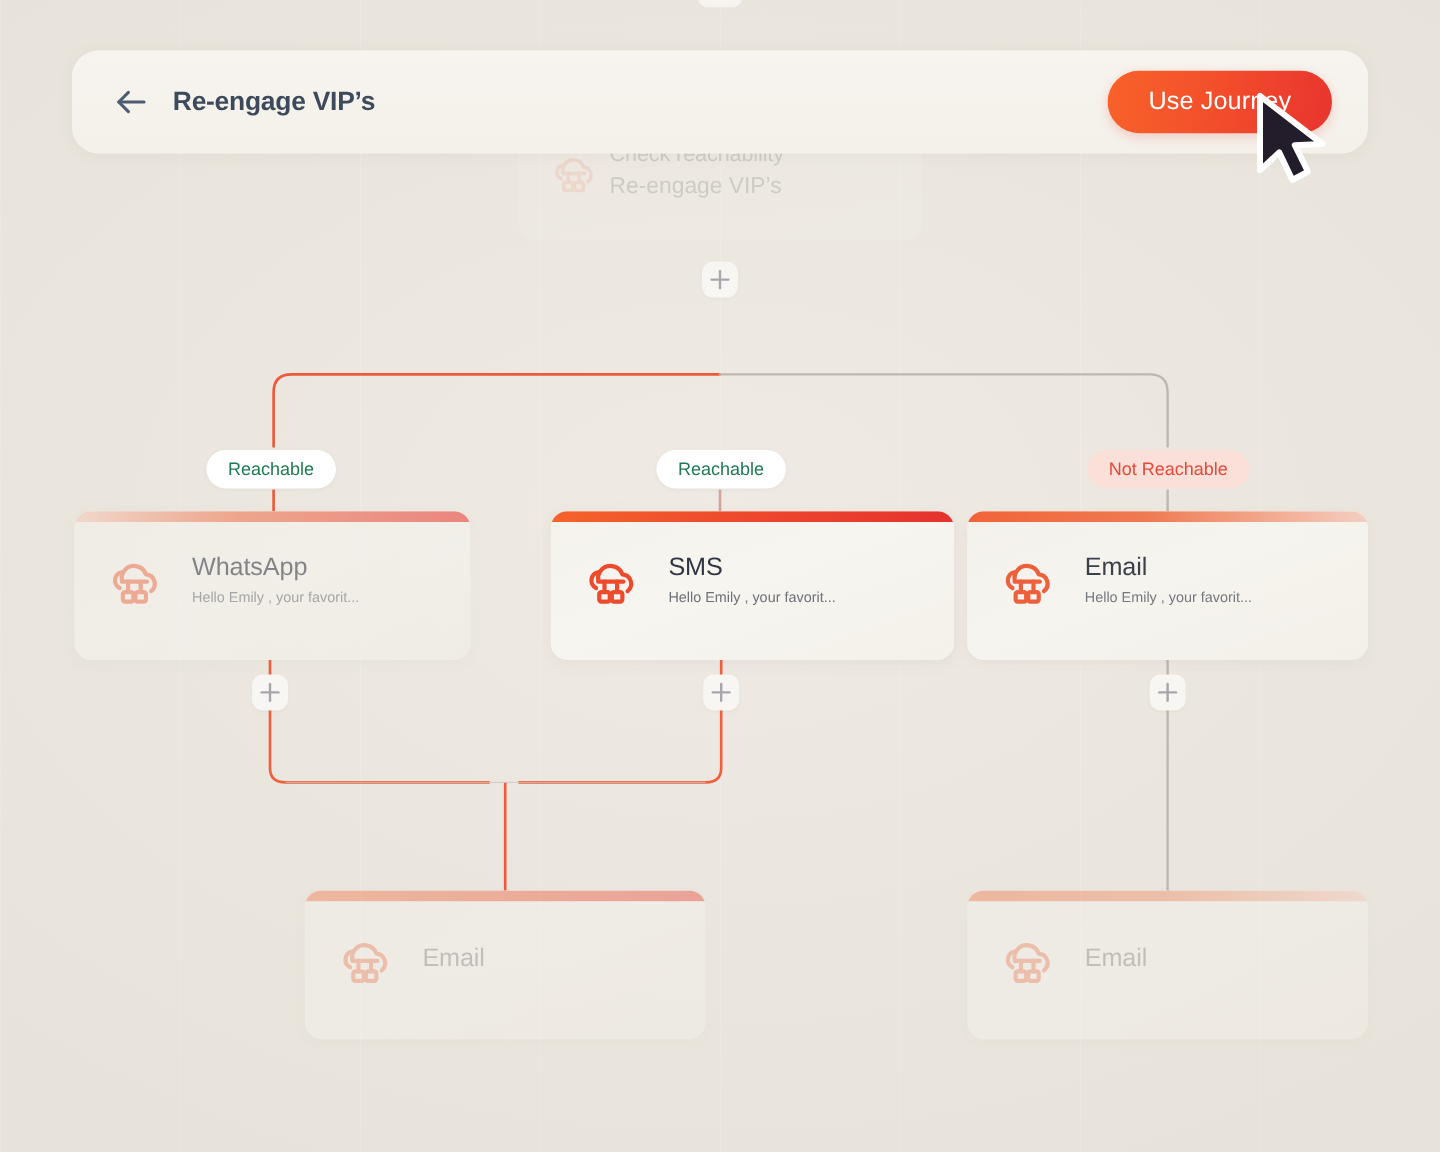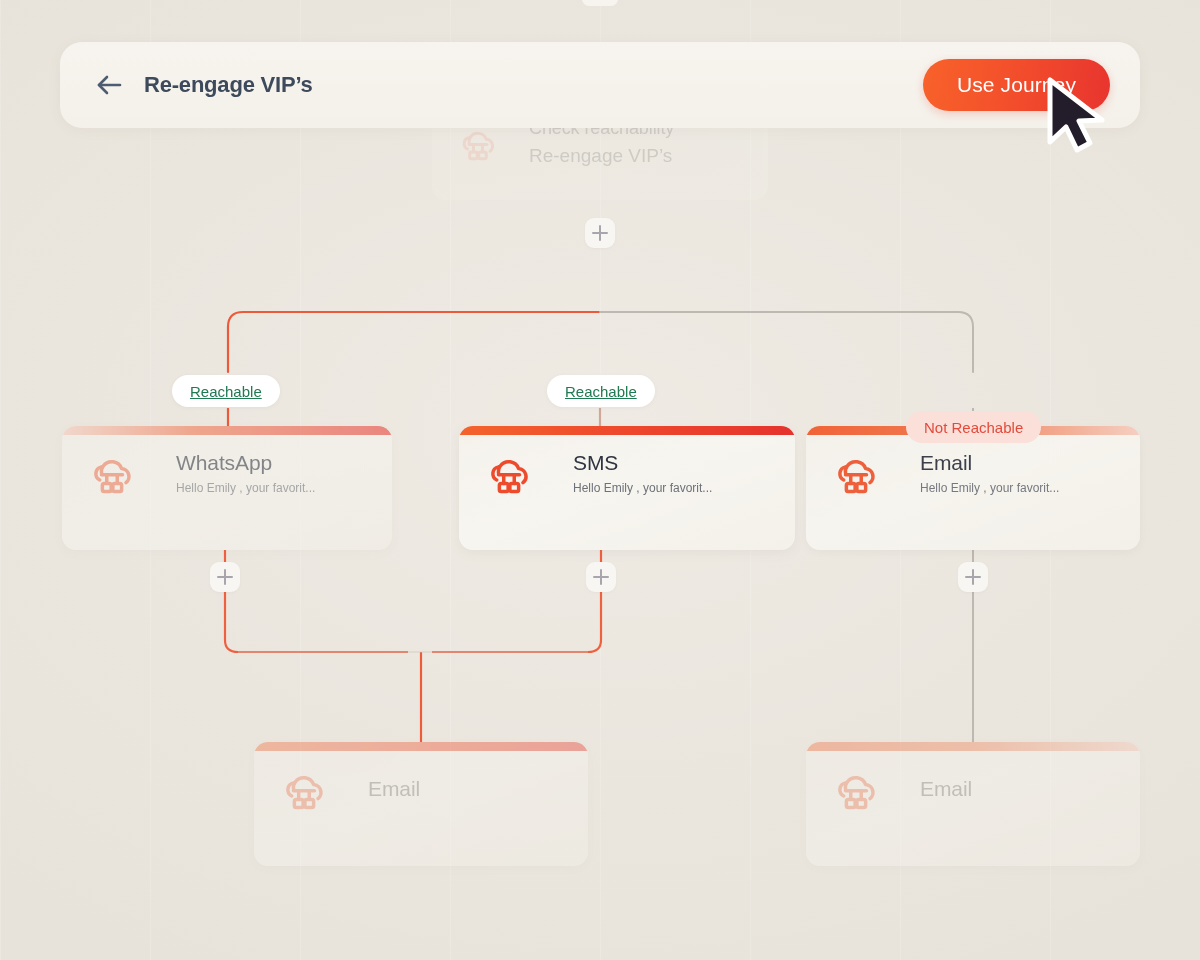--- a/index.html
+++ b/index.html
@@ -102,22 +102,22 @@
     border-radius: 14px;
     overflow: hidden;
     background: linear-gradient(160deg, #f5f2ec 0%, #f7f5f0 45%, #f4f1ea 100%);
     box-shadow: 0 3px 12px rgba(120,100,80,0.07);
     z-index: 20;
   }
   .node-bar { height: 9px; width: 100%; }
   .node-body {
     display: flex;
     align-items: center;
-    padding: 10px 20px 20px 22px;
-    gap: 36px;
+    padding: 20px 20px 20px 22px;
+    gap: 20px;
   }
   .node-icon { flex: 0 0 auto; width: 56px; height: 56px; }
   .node-text { display: flex; flex-direction: column; gap: 6px; min-width: 0; }
   .node-title {
     font-size: 21px;
     color: #2e3440;
     letter-spacing: -0.1px;
     white-space: nowrap;
   }
   .node-sub {
@@ -127,21 +127,21 @@
   }
 
   
   #node-root {
     left: 432px; top: 108px; width: 336px; height: 92px;
     opacity: 0.30;
     z-index: 10;
     box-shadow: none;
     background: linear-gradient(160deg, #f2eee7 0%, #f4f1ea 100%);
   }
-  #node-root .node-body { padding: 10px 20px 10px 22px; gap: 27px; }
+  #node-root .node-body { padding: 10px 20px 10px 22px; gap: 6px; }
   #node-root .node-icon { width: 48px; height: 48px; }
   #node-root .node-title { font-size: 18px; color: #8d8c88; }
   #node-root .node-sub { font-size: 19px; color: #8d8c88; }
 
   
   #node-whatsapp { left: 62px;  top: 426px; width: 330px; height: 124px; opacity: 0.55; }
   #node-sms      { left: 432px; top: 426px; width: 336px; height: 124px; margin-left: 27px; }
   #node-email-r  { left: 806px; top: 426px; width: 334px; height: 124px; opacity: 0.93; }
 
   
@@ -161,25 +161,25 @@
     position: absolute;
     height: 32px;
     display: flex; align-items: center; justify-content: center;
     padding: 0 18px;
     border-radius: 16px;
     font-size: 15px;
     white-space: nowrap;
     z-index: 30;
     cursor: pointer;
   }
-  .badge-ok  { background: #ffffff; color: #1f7a52; box-shadow: 0 1px 4px rgba(120,100,80,0.07); text-decoration: underline; }
+  .badge-ok  { background: #ffffff; color: #1f7a52; box-shadow: 0 1px 4px rgba(120,100,80,0.07); }
   .badge-no  { background: #fbe0da; color: #e34a3a; }
   #badge-1 { left: 172px; top: 375px; }
   #badge-2 { left: 547px; top: 375px; }
-  #badge-3 { left: 906px; top: 375px; margin-top: 36px; }
+  #badge-3 { left: 906px; top: 375px; }
 
   
   .plus-btn {
     position: absolute;
     width: 30px; height: 30px;
     border-radius: 9px;
     background: #f8f6f2;
     display: flex; align-items: center; justify-content: center;
     z-index: 30;
     cursor: pointer;

